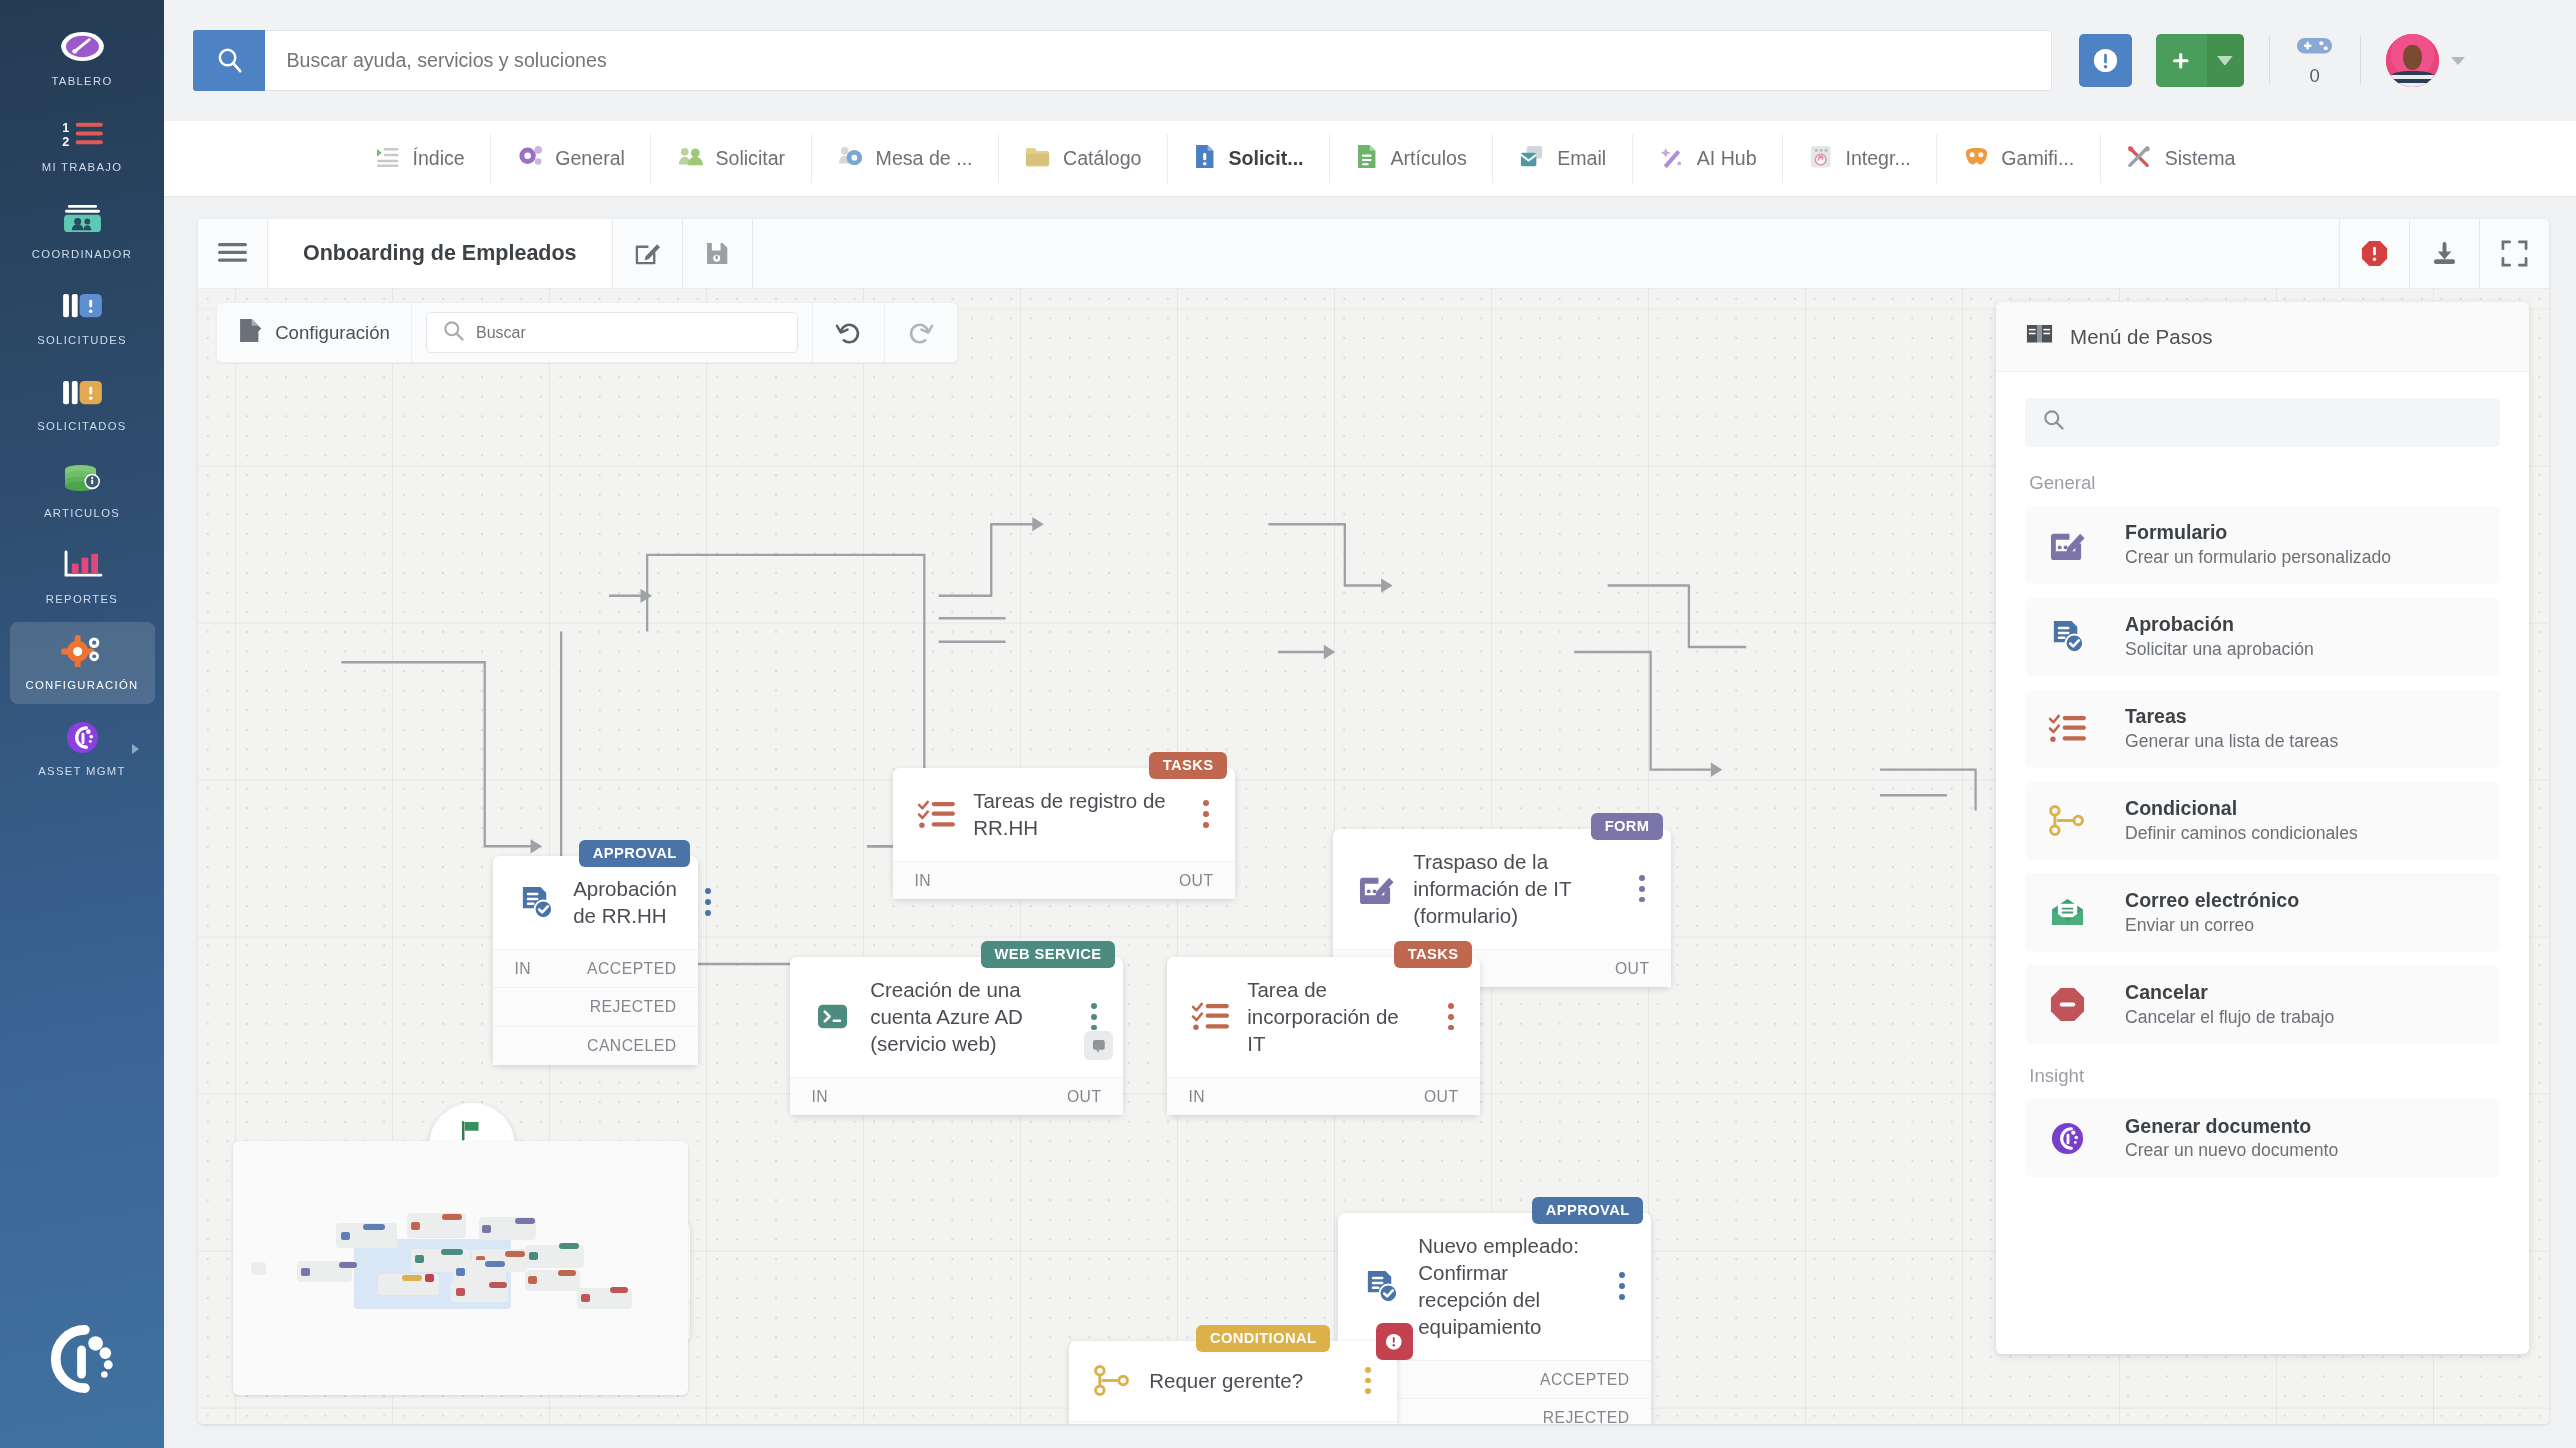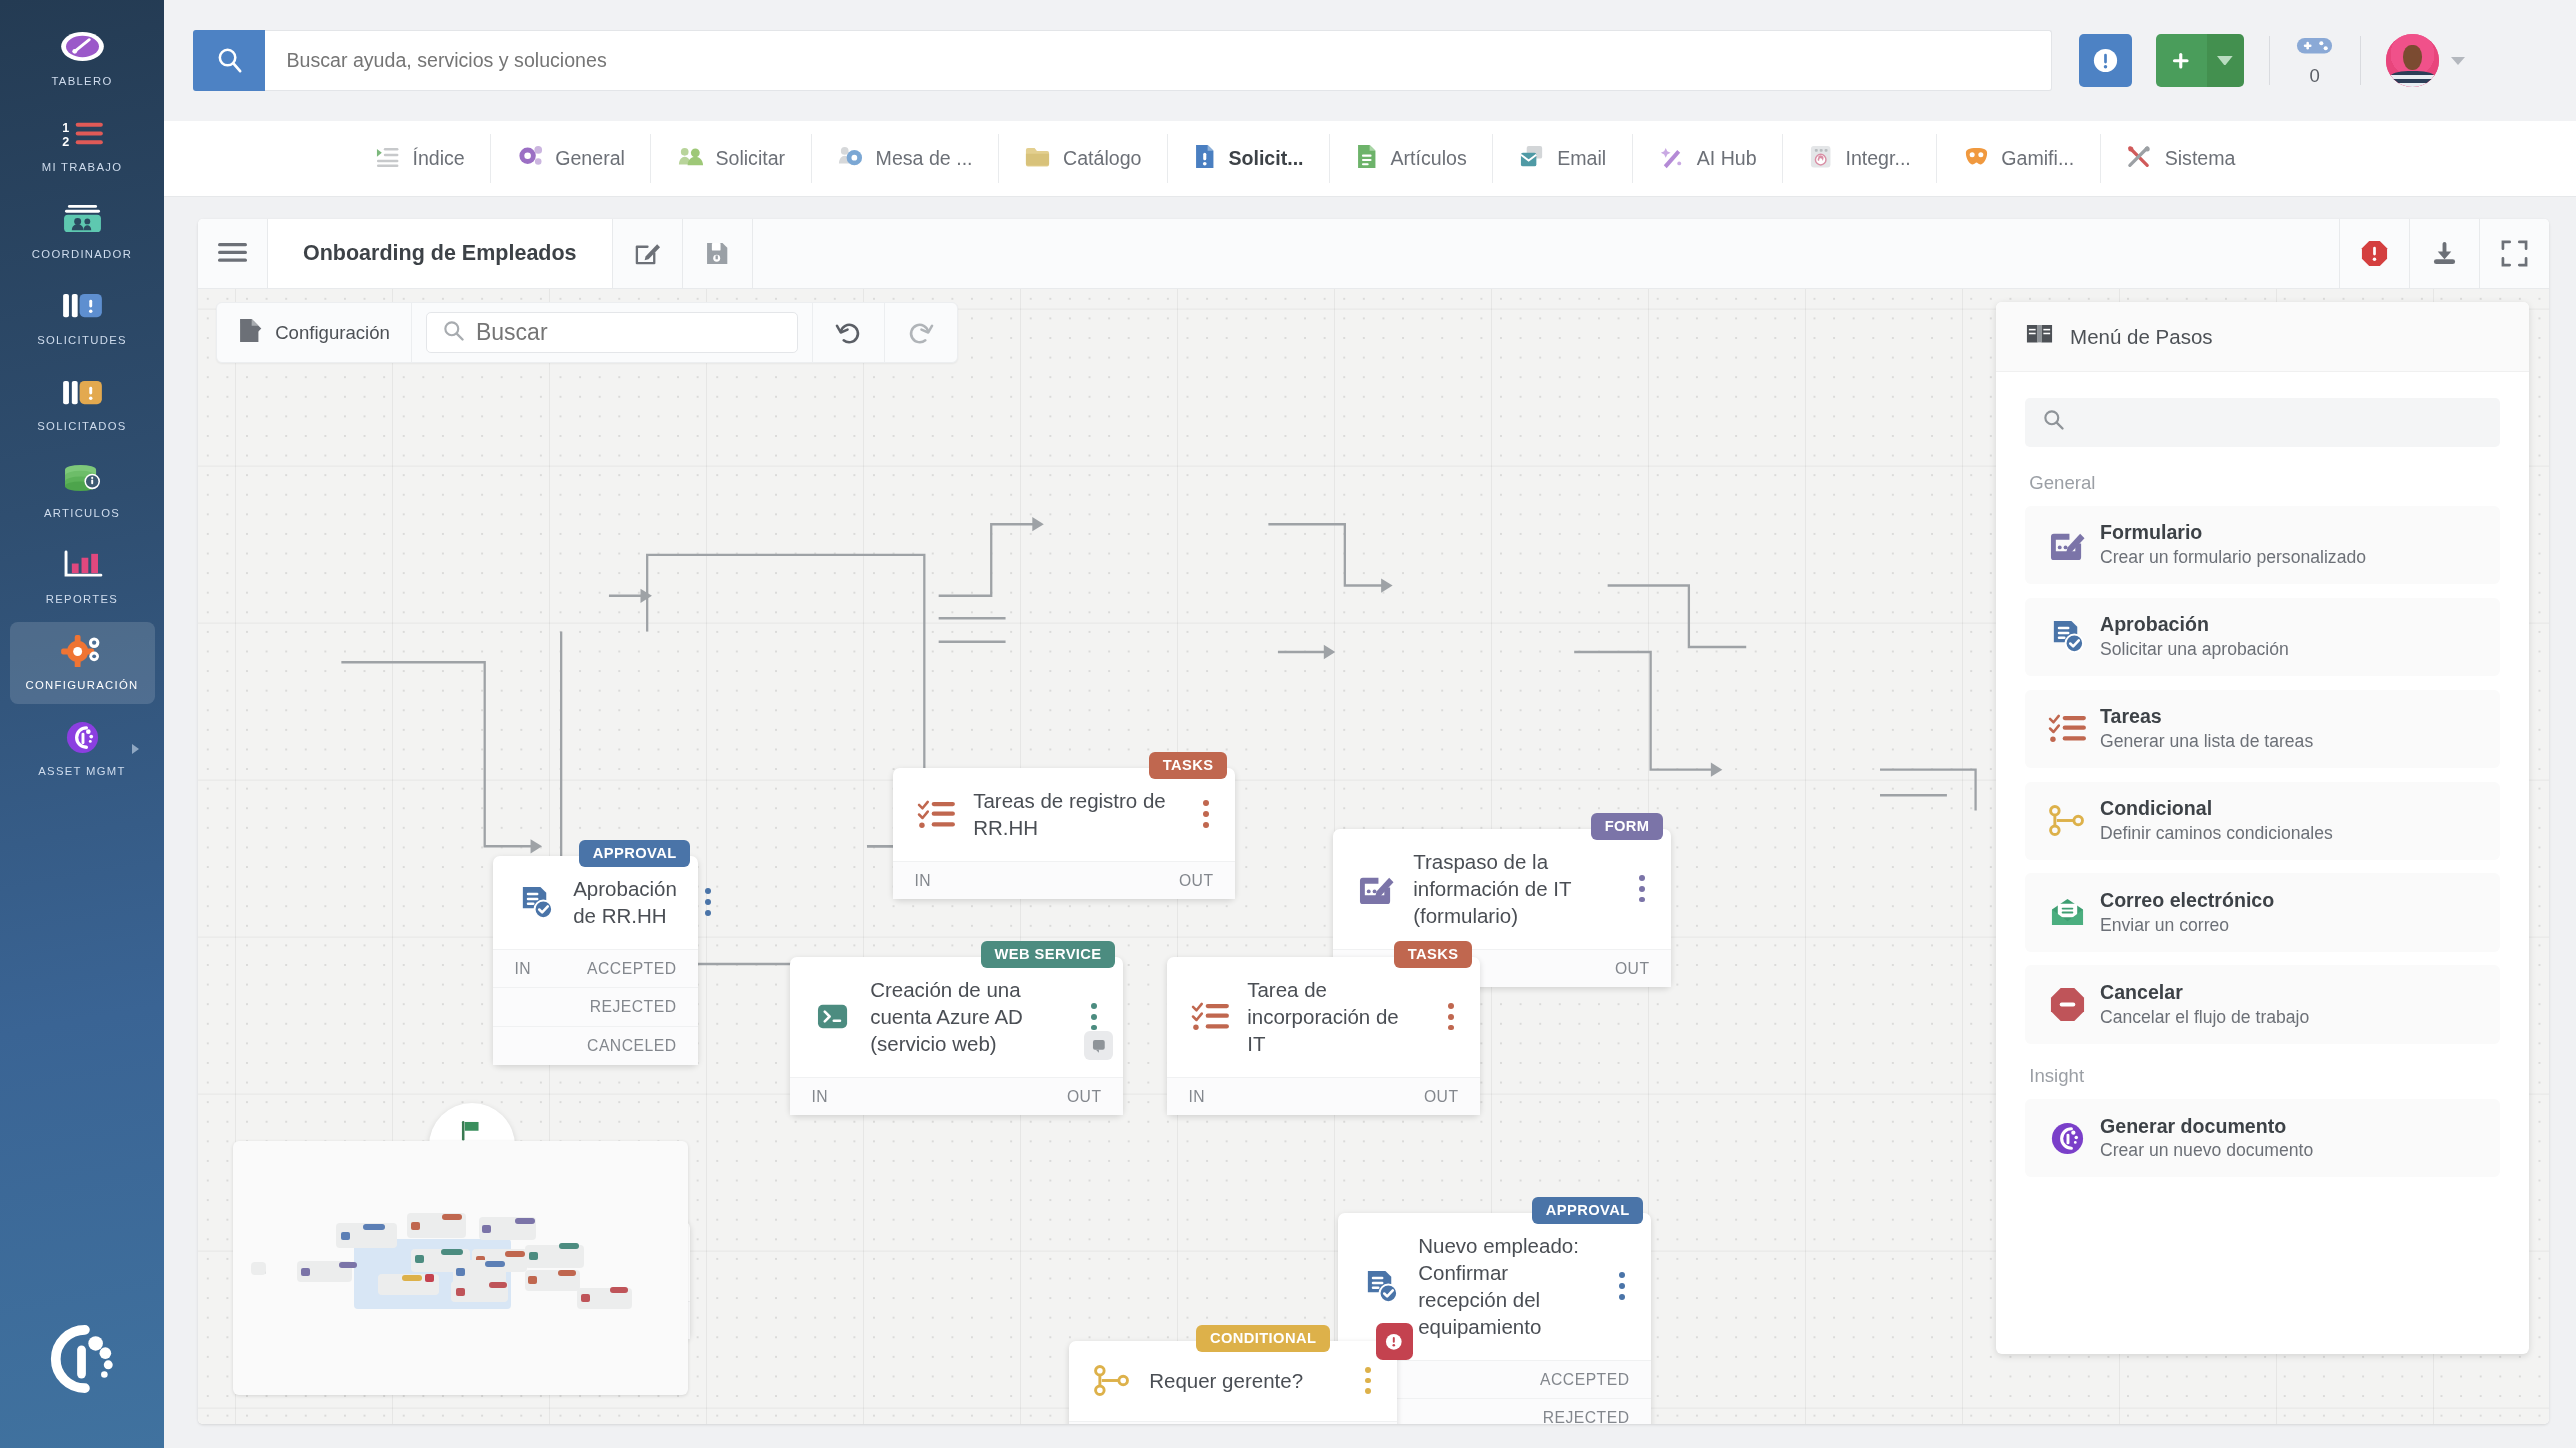--- a/index.html
+++ b/index.html
@@ -124,21 +124,21 @@
     display: flex; align-items: stretch; box-shadow: 0 1px 2px rgba(0,0,0,.05); z-index: 20;
   }
   .ct-conf { display: flex; align-items: center; gap: 11.7px; padding: 0 21.5px; border-right: 1px solid #eceef0; cursor: pointer; }
   .ct-conf span { font-size: 18.6px; color: #4d5156; }
   .ct-search { display: flex; align-items: center; padding: 0 13.7px; border-right: 1px solid #eceef0; }
   .ct-searchbox {
     width: 372px; height: 41px; background: #fff; border: 1px solid #e4e6e9; border-radius: 4.9px;
     display: flex; align-items: center; gap: 11.7px; padding: 0 15.7px;
   }
   .ct-searchbox input {
-    border: none; outline: none; font-size: 23px; color: #9aa0a6; width: 100%;
+    border: none; outline: none; font-size: 16px; color: #9aa0a6; width: 100%;
     font-family: "Liberation Sans", sans-serif; background: transparent;
   }
   .ct-ico { width: 72px; display: flex; align-items: center; justify-content: center; border-right: 1px solid #eceef0; cursor: pointer; }
   .ct-ico:last-child { border-right: none; }
 
   
   .node {
     position: absolute; background: #fff; border-radius: 6.8px;
     box-shadow: 0 2px 6.8px rgba(0,0,0,.14); z-index: 10;
   }
@@ -200,21 +200,21 @@
   .steps-search {
     height: 49px; background: #f4f5f6; border-radius: 4.9px; display: flex;
     align-items: center; gap: 13.7px; padding: 0 17.6px; margin-bottom: 25.4px;
   }
   .steps-search input {
     border: none; outline: none; background: transparent; width: 100%;
     font-size: 17.6px; color: #6c7077; font-family: "Liberation Sans", sans-serif;
   }
   .steps-group { font-size: 18.6px; color: #9b9fa5; margin: 3.9px 0 11.7px 3.9px; }
   .step-card {
-    background: #fafafa; border-radius: 5.9px; display: flex; align-items: center; gap: 10px;
+    background: #fafafa; border-radius: 5.9px; display: flex; align-items: center; gap: 35px;
     padding: 15.7px 19.6px; margin-bottom: 13.7px; cursor: pointer;
   }
   .step-ico { width: 45px; flex: 0 0 45px; display: flex; align-items: center; justify-content: center; }
   .step-txt { display: flex; flex-direction: column; gap: 2.9px; }
   .step-name { font-size: 19.6px; color: #3d4247; font-weight: 700; }
   .step-desc { font-size: 17.6px; color: #6c7077; }
 
   svg.edges { position: absolute; inset: 0; width: 100%; height: 100%; z-index: 5; pointer-events: none; }
 </style>
 </head>

